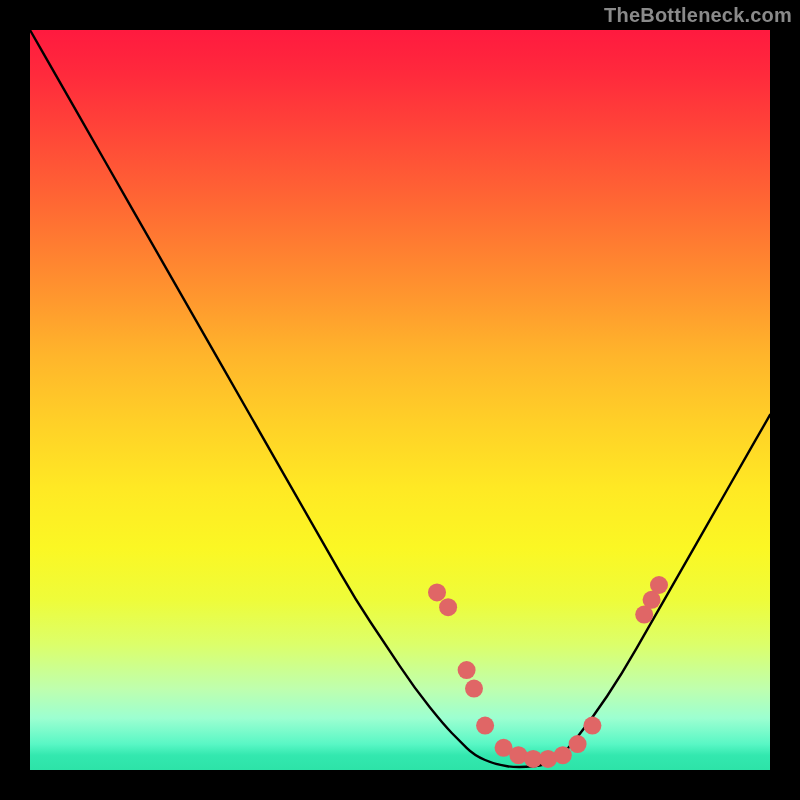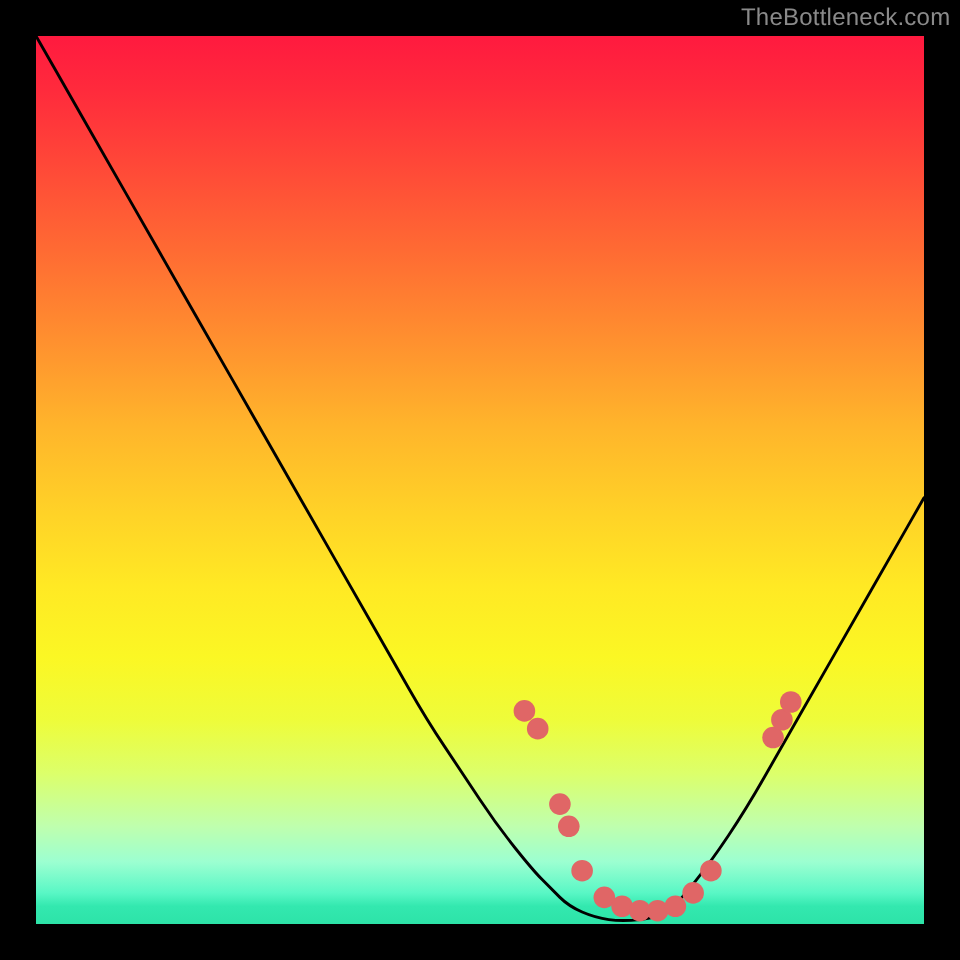--- a/index.html
+++ b/index.html
@@ -11,20 +11,21 @@
     font-family: Arial, Helvetica, sans-serif;
     overflow: hidden;
   }
   .frame {
     position: absolute;
     left: 0;
     top: 0;
     width: 800px;
     height: 800px;
     background: #000;
+    font-weight: bold;
   }
   .plot-area {
     position: absolute;
     left: 30px;
     top: 30px;
     width: 740px;
     height: 740px;
     
     background: linear-gradient(to bottom,
       #ff1a3f 0%,

